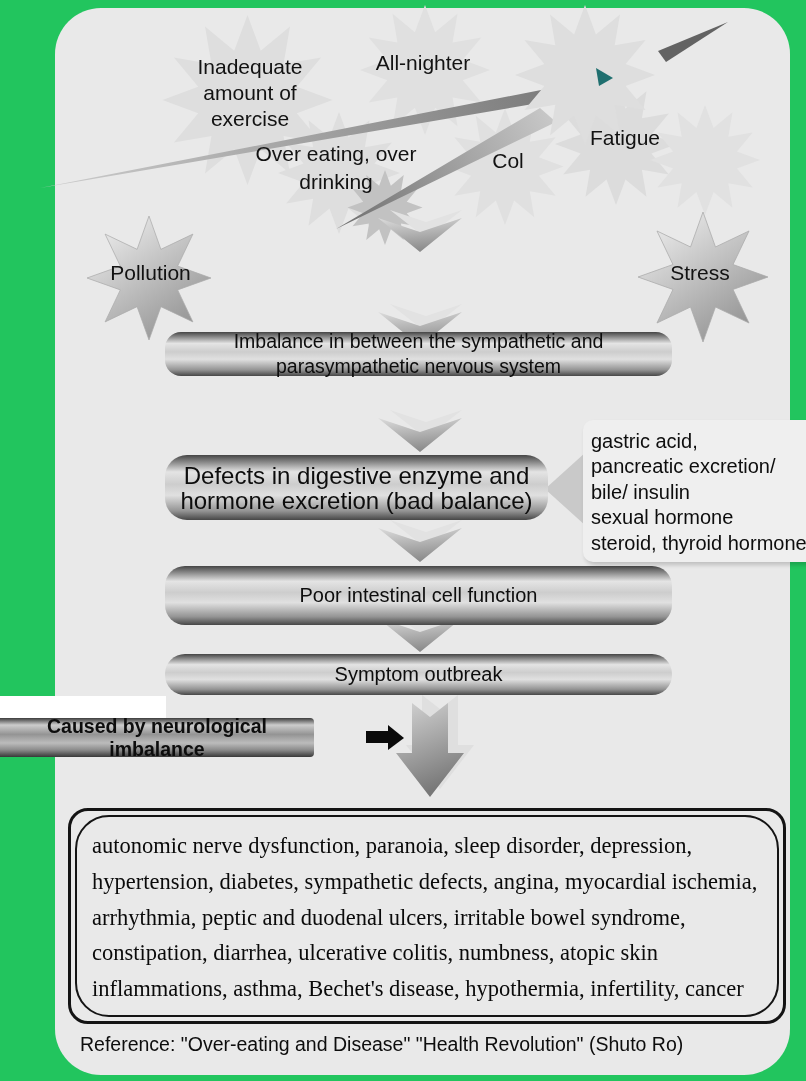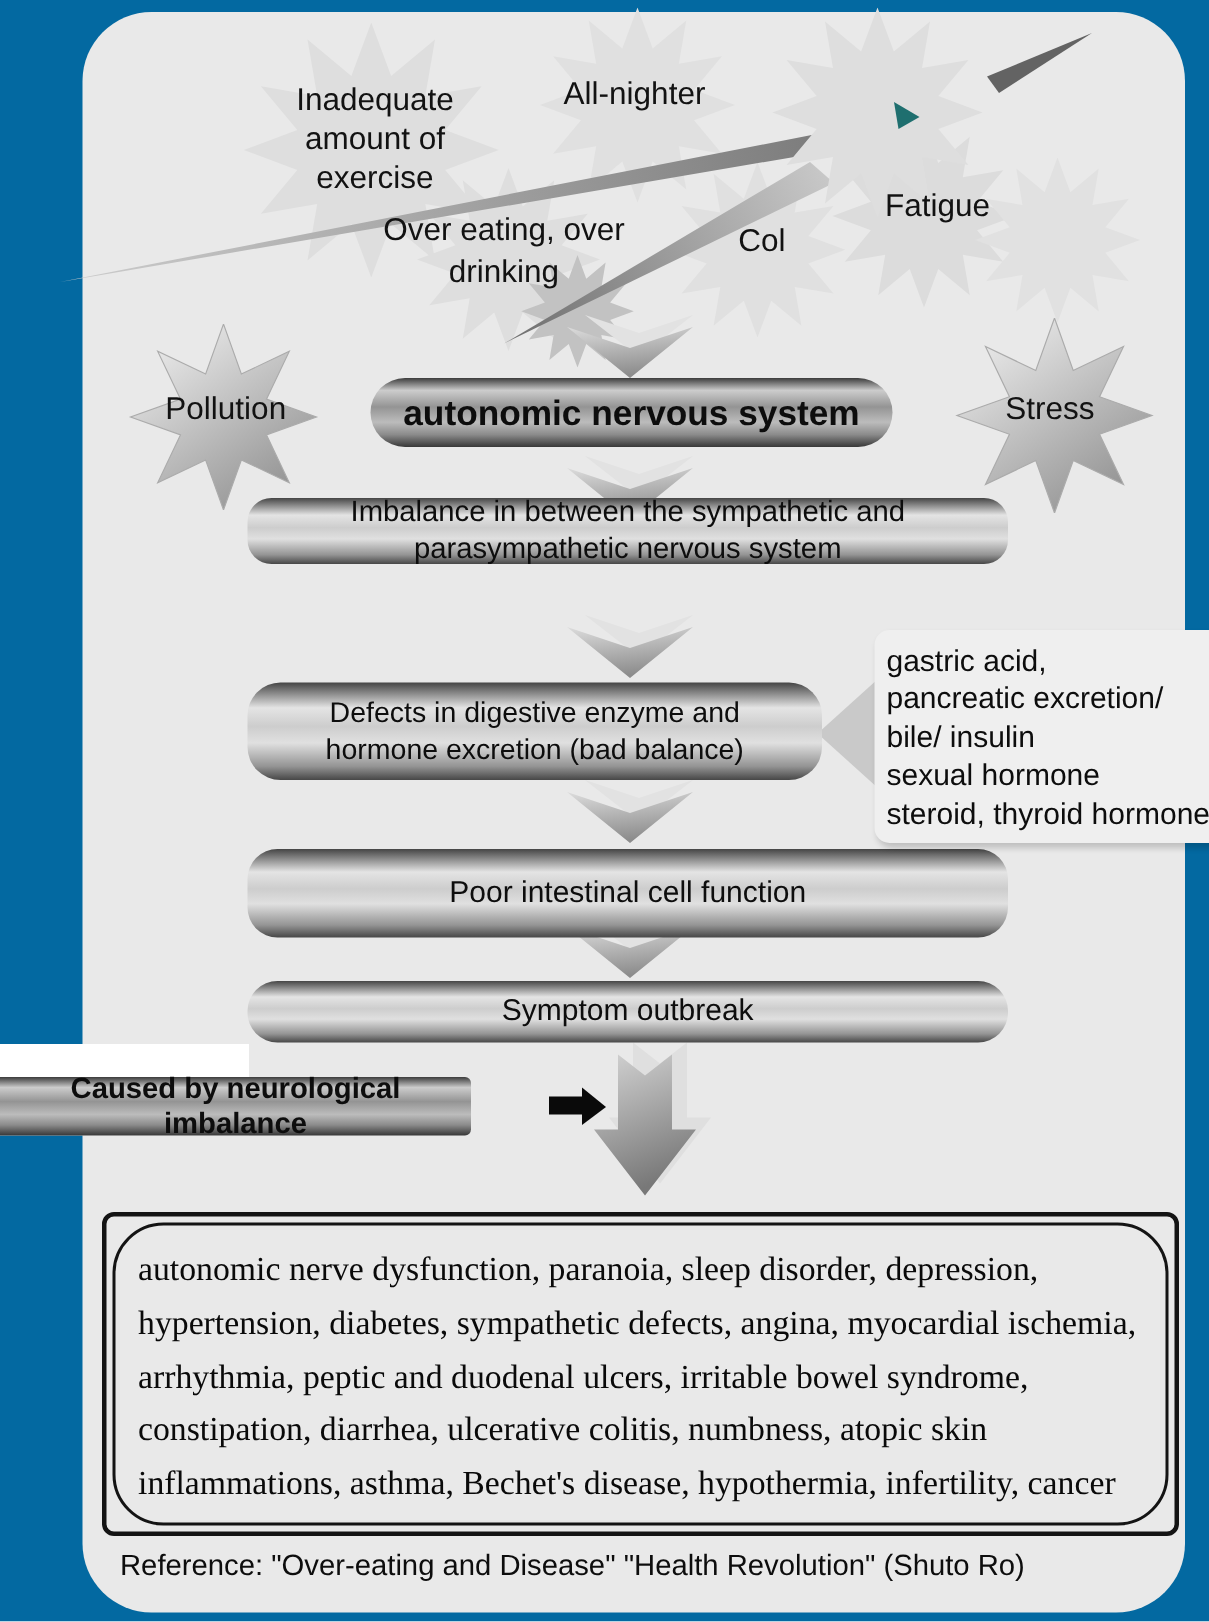--- a/index.html
+++ b/index.html
@@ -1,37 +1,37 @@
 <!DOCTYPE html>
 <html><head>
 <meta charset="utf-8">
 <style>
   html,body{margin:0;padding:0;background:#fff;}
-  #stage{position:relative;width:806px;height:1081px;background:#0369a1;overflow:hidden;
+  #stage{position:relative;width:806px;height:1081px;background:#22c55e;overflow:hidden;
          font-family:"Liberation Sans",sans-serif;color:#111;}
   .abs{position:absolute;}
   .panel{left:55px;top:8px;width:735px;height:1067px;background:#e9e9e9;border-radius:46px;}
   .label{white-space:pre-line;text-align:center;line-height:26px;font-size:21px;color:#121212;}
   .box{display:flex;align-items:center;justify-content:center;text-align:center;
        white-space:pre-line;color:#0d0d0d;}
   .cyl{background:linear-gradient(180deg,#454545 0%,#5e5e5e 4%,#e4e4e4 26%,#cdcdcd 45%,#e0e0e0 62%,#949494 86%,#474747 100%);}
   .cyl-dark{background:linear-gradient(180deg,#3c3c3c 0%,#cccccc 18%,#949494 42%,#bcbcbc 64%,#8b8b8b 82%,#383838 100%);}
   .title-bar{left:247px;top:252px;width:348px;height:46px;border-radius:23px;
              font-size:23.5px;font-weight:bold;}
   .imbalance-box{left:165px;top:332px;width:507px;height:44px;border-radius:16px;font-size:19.5px;line-height:25px;}
-  .defects-box{left:165px;top:455px;width:383px;height:65px;border-radius:22px;font-size:19px;line-height:25px;}
+  .defects-box{left:165px;top:455px;width:383px;height:65px;border-radius:22px;font-size:24px;line-height:25px;}
   .poor-box{left:165px;top:566px;width:507px;height:59px;border-radius:20px;font-size:20px;}
   .symptom-box{left:165px;top:654px;width:507px;height:41px;border-radius:20px;font-size:20px;}
   .caused-bar{left:0;top:718px;width:314px;height:39px;border-radius:0 4px 4px 0;
               font-size:19.5px;font-weight:bold;}
   .white-strip{left:0;top:696px;width:166px;height:61px;background:#fff;}
   .callout-box{left:583px;top:420px;width:246px;height:142px;background:#efefef;border-radius:10px;
                box-shadow:2px 3px 4px rgba(0,0,0,.18);}
   .callout-text{padding:9px 0 0 8px;font-size:20px;line-height:25.4px;white-space:pre-line;color:#0d0d0d;}
-  .disease-outer{left:68px;top:808px;width:718px;height:216px;border:3px solid #141414;border-radius:8px;background:#e9e9e9;box-sizing:border-box;}
+  .disease-outer{left:68px;top:808px;width:718px;height:216px;border:3px solid #141414;border-radius:20px;background:#e9e9e9;box-sizing:border-box;}
   .disease-inner{position:absolute;left:4px;top:4px;right:4px;bottom:4px;border:2px solid #141414;border-radius:34px;overflow:hidden;}
   .disease-text{padding:11px 0 0 15px;font-family:"Liberation Serif",serif;font-size:22.5px;line-height:35.8px;color:#0a0a0a;}
   .disease-line{white-space:nowrap;}
   .reference{left:80px;top:1033px;font-size:19.5px;color:#0d0d0d;}
 </style>
 </head>
 <body>
 
 <div id="stage">
 
@@ -107,21 +107,20 @@
 amount of
 exercise</div>
   <div class="abs label" style="left:363px;top:50px;width:120px;">All-nighter</div>
   <div class="abs label" style="left:246px;top:140px;width:180px;line-height:28px;">Over eating, over
 drinking</div>
   <div class="abs label" style="left:478px;top:148px;width:60px;">Col</div>
   <div class="abs label" style="left:570px;top:125px;width:90px;text-align:right;">Fatigue</div>
   <div class="abs label" style="left:93px;top:260px;width:115px;">Pollution</div>
   <div class="abs label" style="left:645px;top:260px;width:110px;">Stress</div>
 
-  <div class="abs box cyl-dark title-bar">autonomic nervous system</div>
   <div class="abs box cyl imbalance-box">Imbalance in between the sympathetic and
 parasympathetic nervous system</div>
   <div class="abs box cyl defects-box">Defects in digestive enzyme and
 hormone excretion (bad balance)</div>
   <div class="abs box cyl poor-box">Poor intestinal cell function</div>
   <div class="abs box cyl symptom-box">Symptom outbreak</div>
 
   <div class="abs callout-box">
     <div class="callout-text">gastric acid,
 pancreatic excretion/

